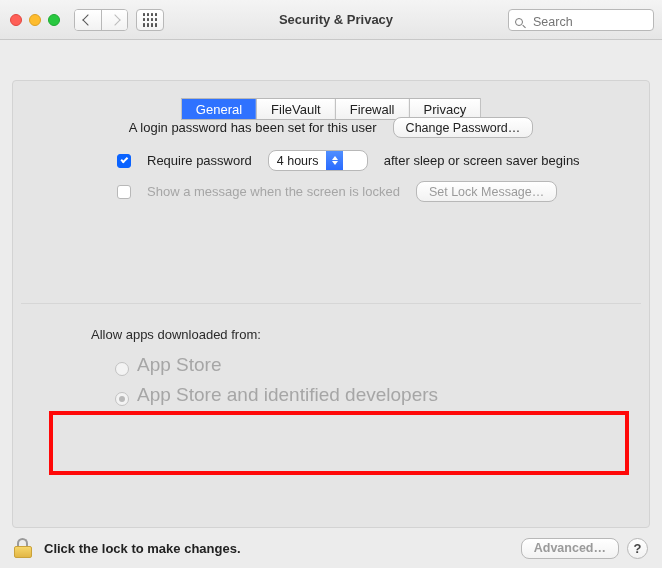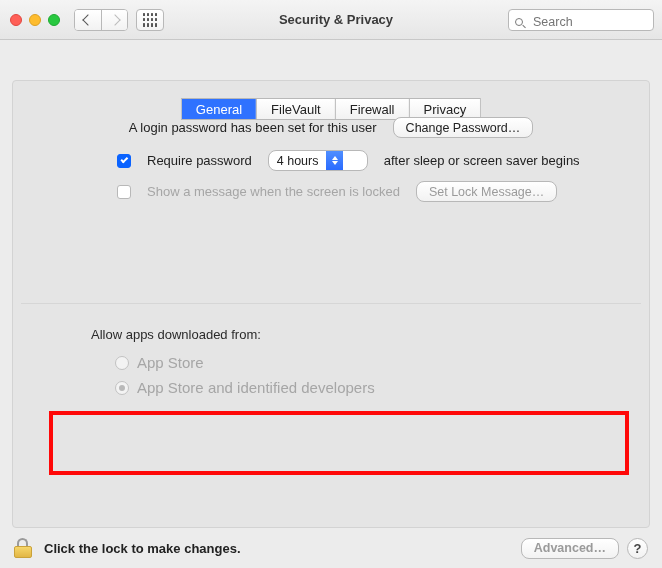--- a/index.html
+++ b/index.html
@@ -139,21 +139,21 @@
 
   .row2 { margin-top:12px; padding-left:104px; }
   .row3 { margin-top:10px; padding-left:104px; color:var(--text-dim); }
 
   
   .divider { position:absolute; top:222px; left:8px; right:8px; height:1px; background:#d6d6d6; }
 
   
   .lower { position:absolute; top:246px; left:78px; right:40px; }
   .lower .heading { font-size:13px; color:#2a2a2a; margin-bottom:12px; }
-  .radio-row { display:flex; align-items:center; gap:8px; color:var(--text-dim); font-size:15px; margin-bottom:8px; padding-left:24px;}
+  .radio-row { display:flex; align-items:flex-end; gap:8px; color:var(--text-dim); font-size:19px; margin-bottom:8px; padding-left:24px;}
   .radio {
     width:14px; height:14px; border-radius:50%; border:1px solid #c2c2c2; background:#f3f3f3;
     display:inline-flex; align-items:center; justify-content:center; flex:0 0 auto;
   }
   .radio.on::after { content:""; width:6px; height:6px; border-radius:50%; background:#b9b9b9; }
 
   
   .highlight-box {
     position:absolute; left:36px; right:20px; top:330px; height:64px;
     border:4px solid var(--red-highlight);

